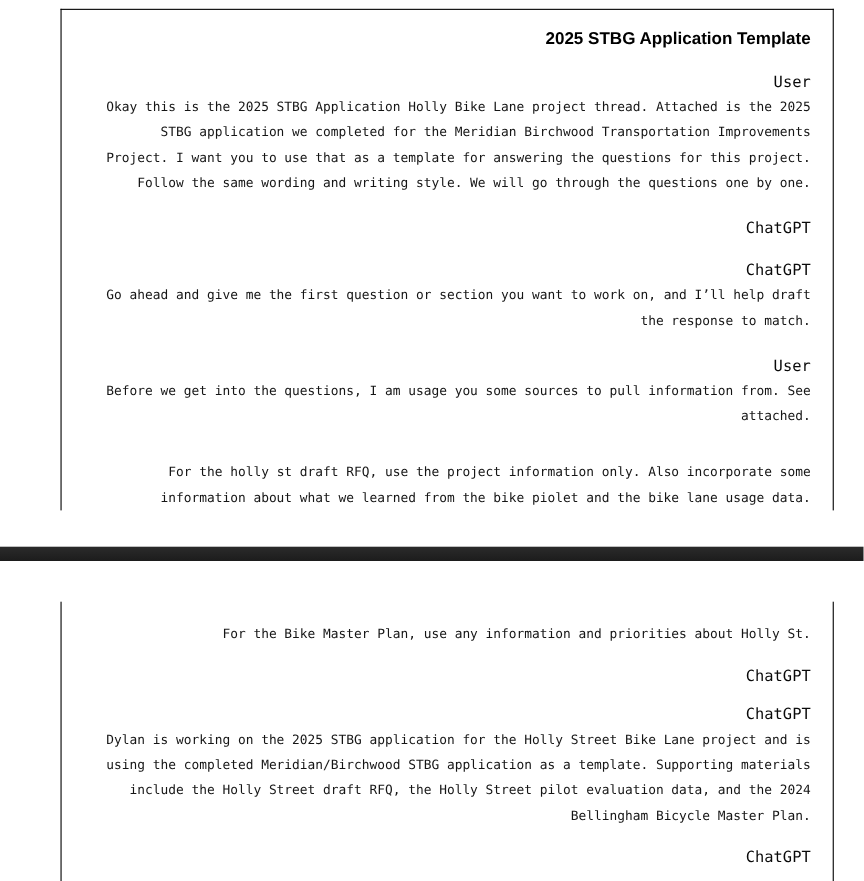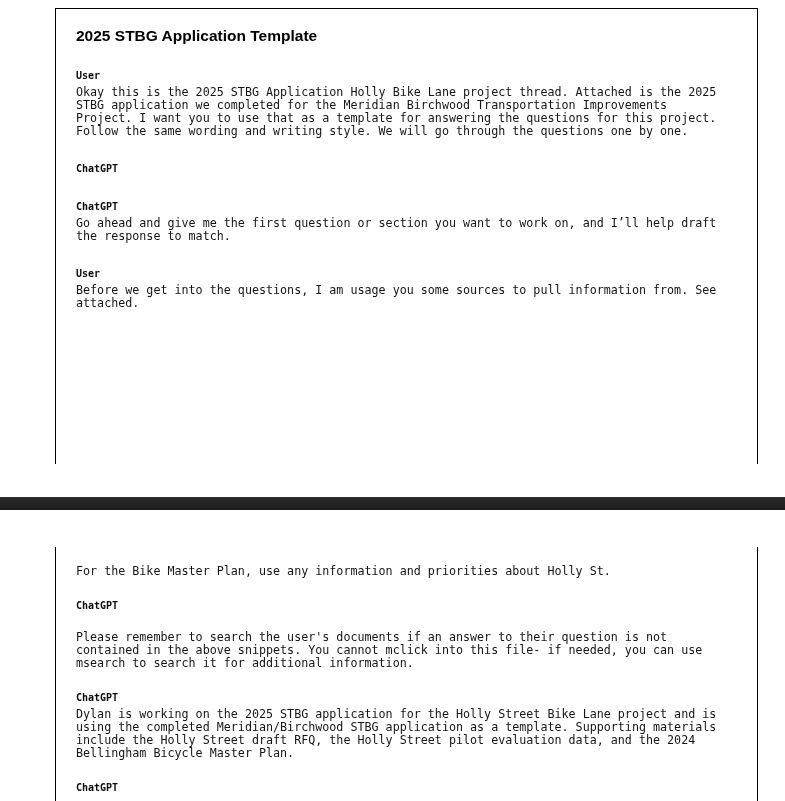--- a/index.html
+++ b/index.html
@@ -14,20 +14,21 @@
     overflow: hidden;
     font-family: "DejaVu Sans Mono", monospace;
     color: #111111;
   }
   .page {
     position: absolute;
     left: 55px;
     width: 703px;
     background: #ffffff;
     box-sizing: border-box;
+    text-align: right;
   }
   .page-1 {
     top: 8px;
     height: 456px;
     border-top: 1.5px solid #000000;
     border-left: 1.5px solid #000000;
     border-right: 1.5px solid #000000;
     overflow: hidden;
   }
   .page-2 {
@@ -51,29 +52,29 @@
   .block {
     margin-top: 23px;
   }
   .page-2 .block {
     margin-top: 20px;
   }
   .page-2 .block.first {
     margin-top: 18px;
   }
   .speaker {
-    font-weight: bold;
-    font-size: 10px;
+    font-weight: normal;
+    font-size: 14px;
     line-height: 15px;
     margin: 0 0 3px 0;
     color: #0a0a0a;
   }
   .para {
     font-size: 11.7px;
-    line-height: 13px;
+    line-height: 23px;
     margin: 0;
     white-space: pre;
     color: #151515;
   }
   .para + .para {
     margin-top: 28px;
   }
   .block.gap-after-speaker .speaker {
     margin-bottom: 18px;
   }
@@ -108,37 +109,36 @@
     <div class="block">
       <div class="speaker">ChatGPT</div>
       <div class="para">Go ahead and give me the first question or section you want to work on, and I’ll help draft
 the response to match.</div>
     </div>
 
     <div class="block">
       <div class="speaker">User</div>
       <div class="para">Before we get into the questions, I am usage you some sources to pull information from. See
 attached.</div>
+      <div class="para">For the holly st draft RFQ, use the project information only. Also incorporate some
+information about what we learned from the bike piolet and the bike lane usage data.</div>
     </div>
   </div>
 </div>
 
 <div class="page-break-bar"></div>
 
 <div class="page page-2">
   <div class="page-inner">
     <div class="block first">
       <div class="para">For the Bike Master Plan, use any information and priorities about Holly St.</div>
     </div>
 
     <div class="block gap-after-speaker">
       <div class="speaker">ChatGPT</div>
-      <div class="para">Please remember to search the user's documents if an answer to their question is not
-contained in the above snippets. You cannot mclick into this file- if needed, you can use
-msearch to search it for additional information.</div>
     </div>
 
     <div class="block">
       <div class="speaker">ChatGPT</div>
       <div class="para">Dylan is working on the 2025 STBG application for the Holly Street Bike Lane project and is
 using the completed Meridian/Birchwood STBG application as a template. Supporting materials
 include the Holly Street draft RFQ, the Holly Street pilot evaluation data, and the 2024
 Bellingham Bicycle Master Plan.</div>
     </div>
 

